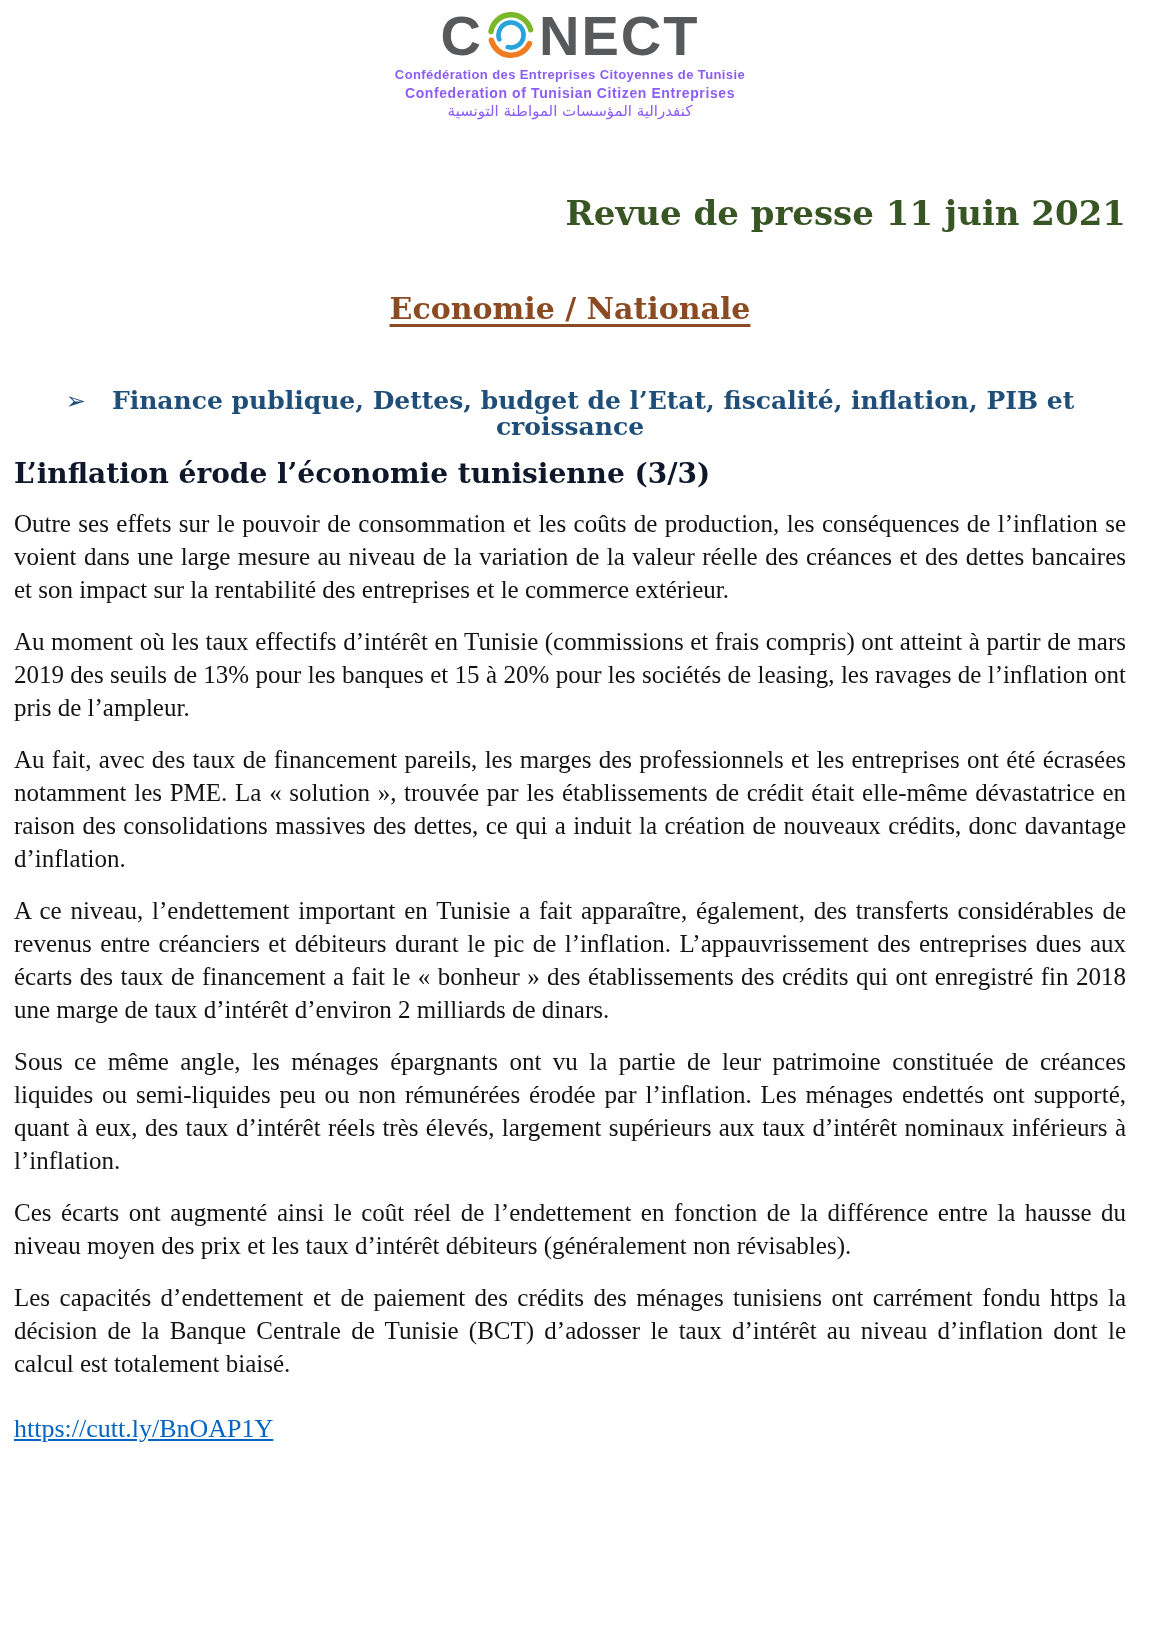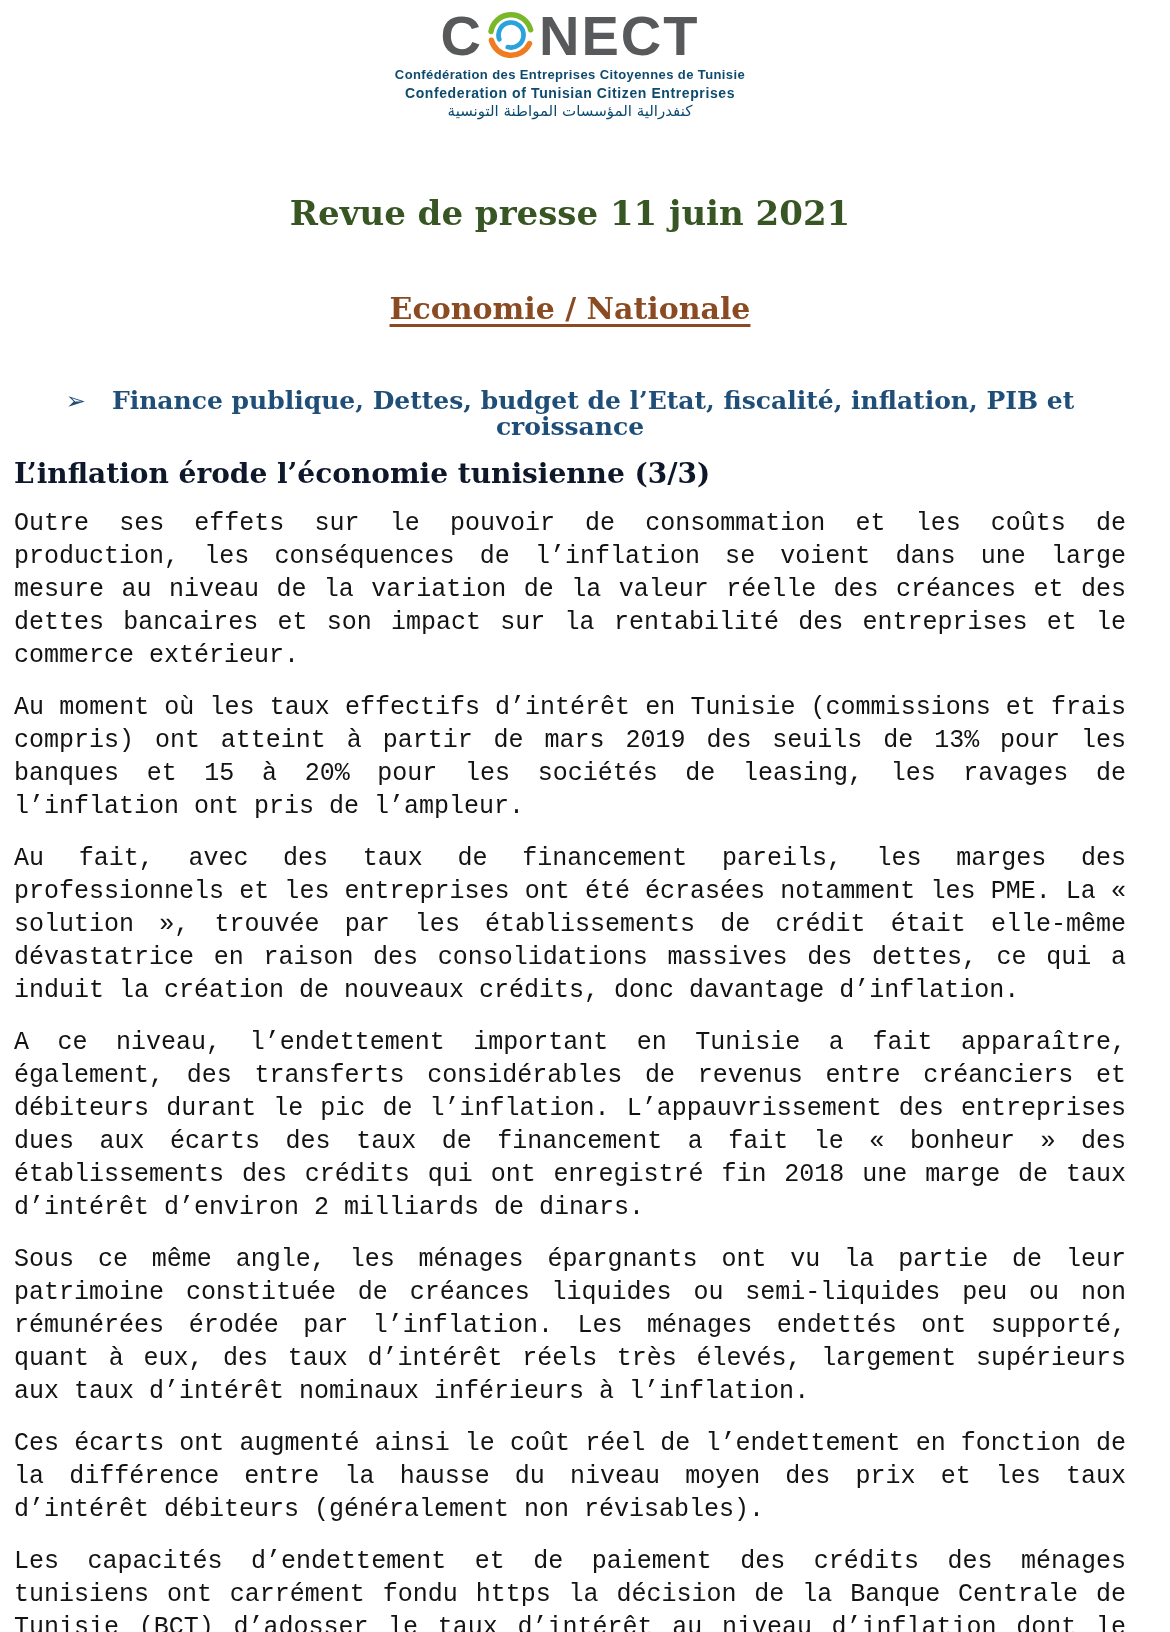--- a/index.html
+++ b/index.html
@@ -29,30 +29,30 @@
     font-family: "Liberation Sans", sans-serif;
     font-weight: bold;
     font-size: 56px;
     line-height: 56px;
     letter-spacing: 2px;
     color: #58595b;
   }
   .logo-swirl { width: 50px; height: 50px; margin: 0 3px 2px 3px; }
   .logo-caption {
     font-family: "Liberation Sans", sans-serif;
-    color: #0c4a6e;
+    color: #8b5cf6;
   }
   .logo-caption.fr { font-size: 13px; font-weight: bold; letter-spacing: 0.4px; margin-top: 3px; }
   .logo-caption.en { font-size: 14px; font-weight: bold; letter-spacing: 0.6px; margin-top: 3px; }
   .logo-caption.ar { font-family: "DejaVu Sans", sans-serif; font-size: 15px; margin-top: 1px; }
 
   
   .doc-title {
     margin: 72px 0 0 0;
-    text-align: center;
+    text-align: right;
     font-family: "DejaVu Serif", serif;
     font-weight: bold;
     font-size: 34px;
     line-height: 42px;
     color: #375623;
   }
   .section-title {
     margin: 56px 0 0 0;
     text-align: center;
     font-family: "DejaVu Serif", serif;
@@ -86,21 +86,21 @@
     font-family: "DejaVu Serif", serif;
     font-weight: bold;
     font-size: 28px;
     line-height: 36px;
     color: #0f172a;
   }
 
   
   .body-para {
     margin: 19px 0 0 0;
-    font-family: Liberation Mono, monospace;
+    font-family: Liberation Serif, serif;
     font-size: 25px;
     line-height: 33px;
     text-align: justify;
     color: #131313;
   }
   .body-para:first-child { margin-top: 15px; }
 
   .doc-link {
     display: inline-block;
     margin-top: 34px;

